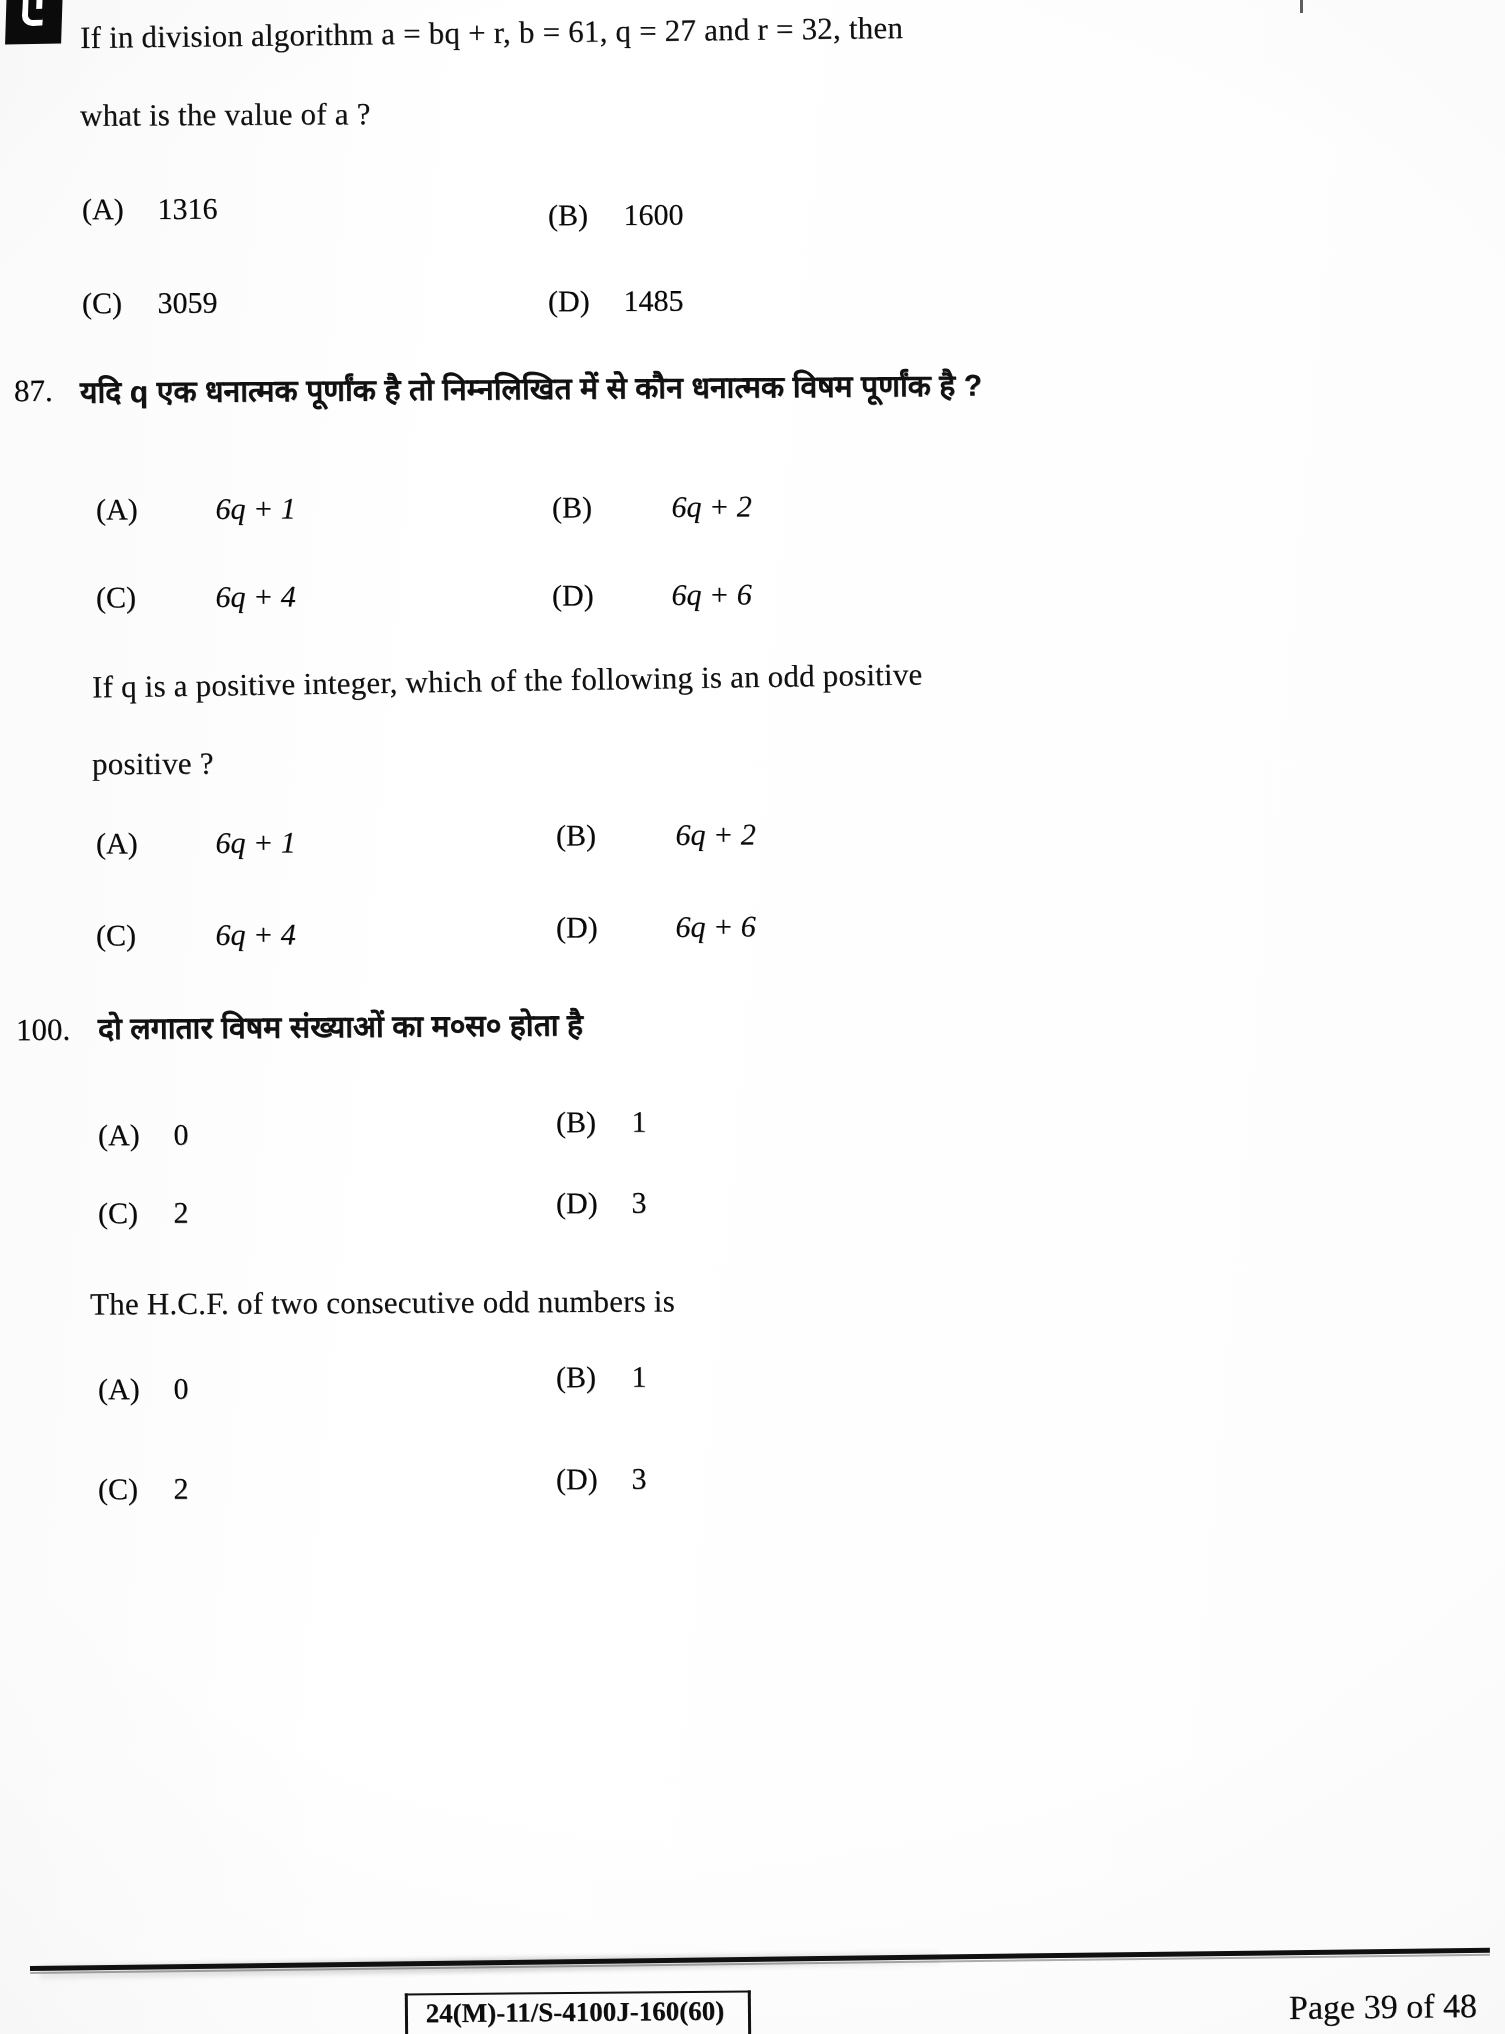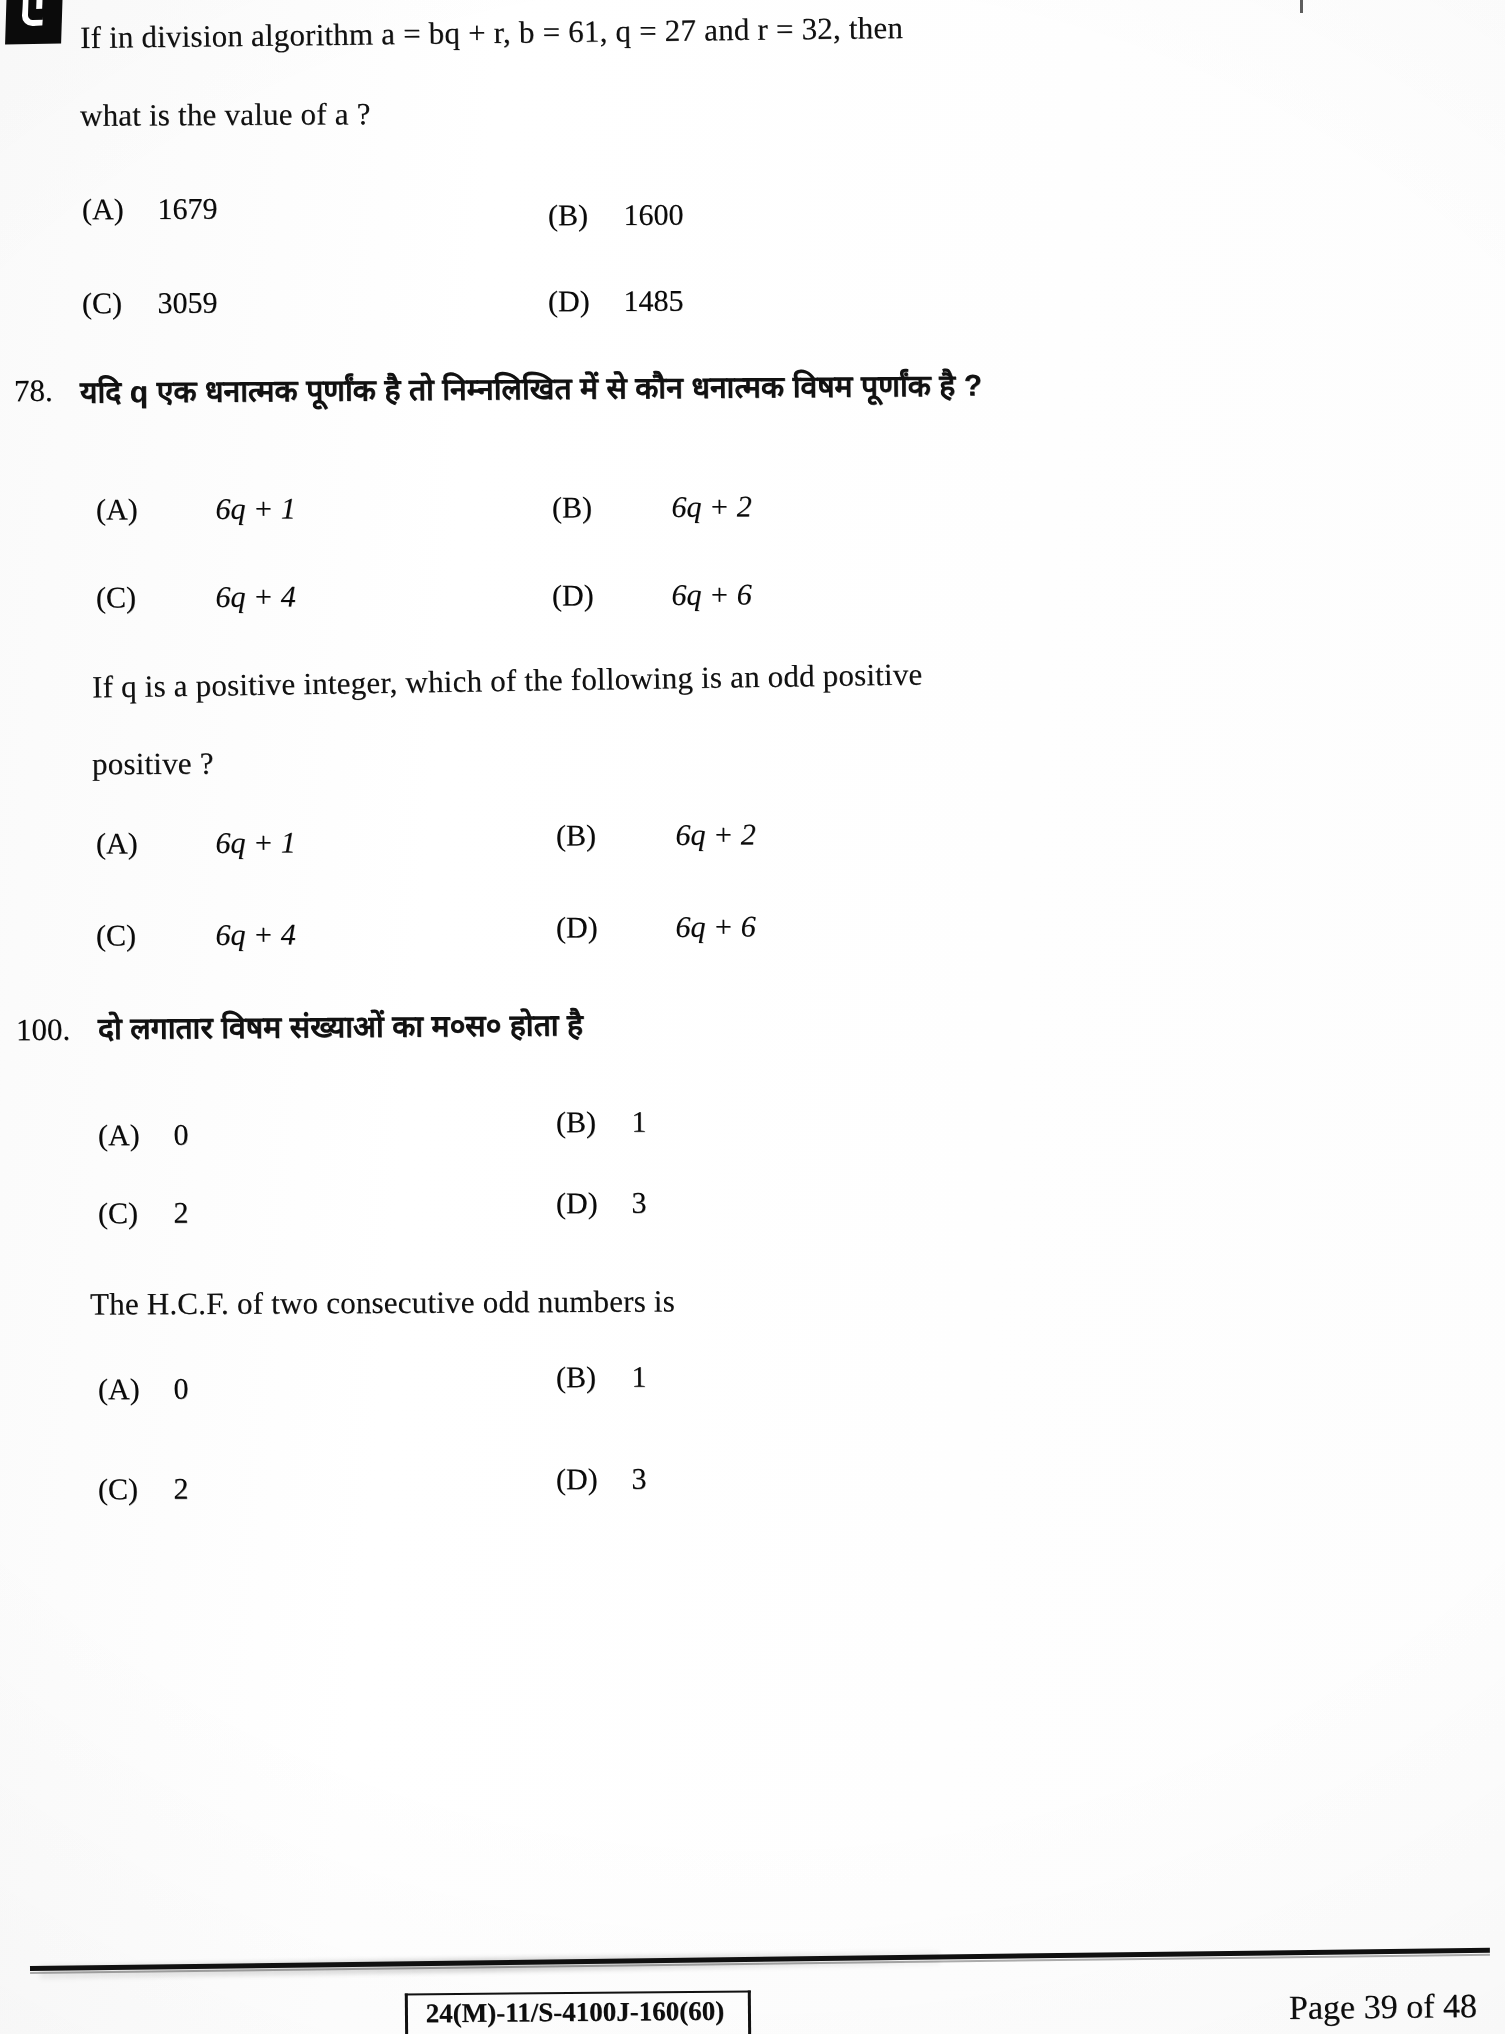--- a/index.html
+++ b/index.html
@@ -193,36 +193,36 @@
 
   <div class="corner-mark"></div>
   <div class="top-tick"></div>
 
   <div class="qtext skew-b" style="left:80px; top:14px;">If in division algorithm a = bq + r, b = 61, q = 27 and r = 32, then</div>
 
   <div class="qtext skew-c" style="left:80px; top:96px;">what is the value of a ?</div>
 
   <div class="opt skew-c" style="left:82px; top:192px;">
     <span class="lbl">(A)</span>
-    <span class="val">1679</span>
+    <span class="val">1316</span>
   </div>
   <div class="opt skew-c" style="left:548px; top:198px;">
     <span class="lbl">(B)</span>
     <span class="val">1600</span>
   </div>
   <div class="opt skew-c" style="left:82px; top:286px;">
     <span class="lbl">(C)</span>
     <span class="val">3059</span>
   </div>
   <div class="opt skew-c" style="left:548px; top:284px;">
     <span class="lbl">(D)</span>
     <span class="val">1485</span>
   </div>
 
-  <div class="qnum skew-a" style="left:14px; top:373px;">78.</div>
+  <div class="qnum skew-a" style="left:14px; top:373px;">87.</div>
 
   <div class="qtext hindi skew-a" style="left:80px; top:370px;">यदि q एक धनात्मक पूर्णांक है तो निम्नलिखित में से कौन धनात्मक विषम पूर्णांक है ?</div>
 
   <div class="opt skew-c" style="left:96px; top:492px;">
     <span class="lbl">(A)</span>
     <span class="val ital">6q + 1</span>
   </div>
   <div class="opt skew-c" style="left:552px; top:490px;">
     <span class="lbl">(B)</span>
     <span class="val ital">6q + 2</span>

